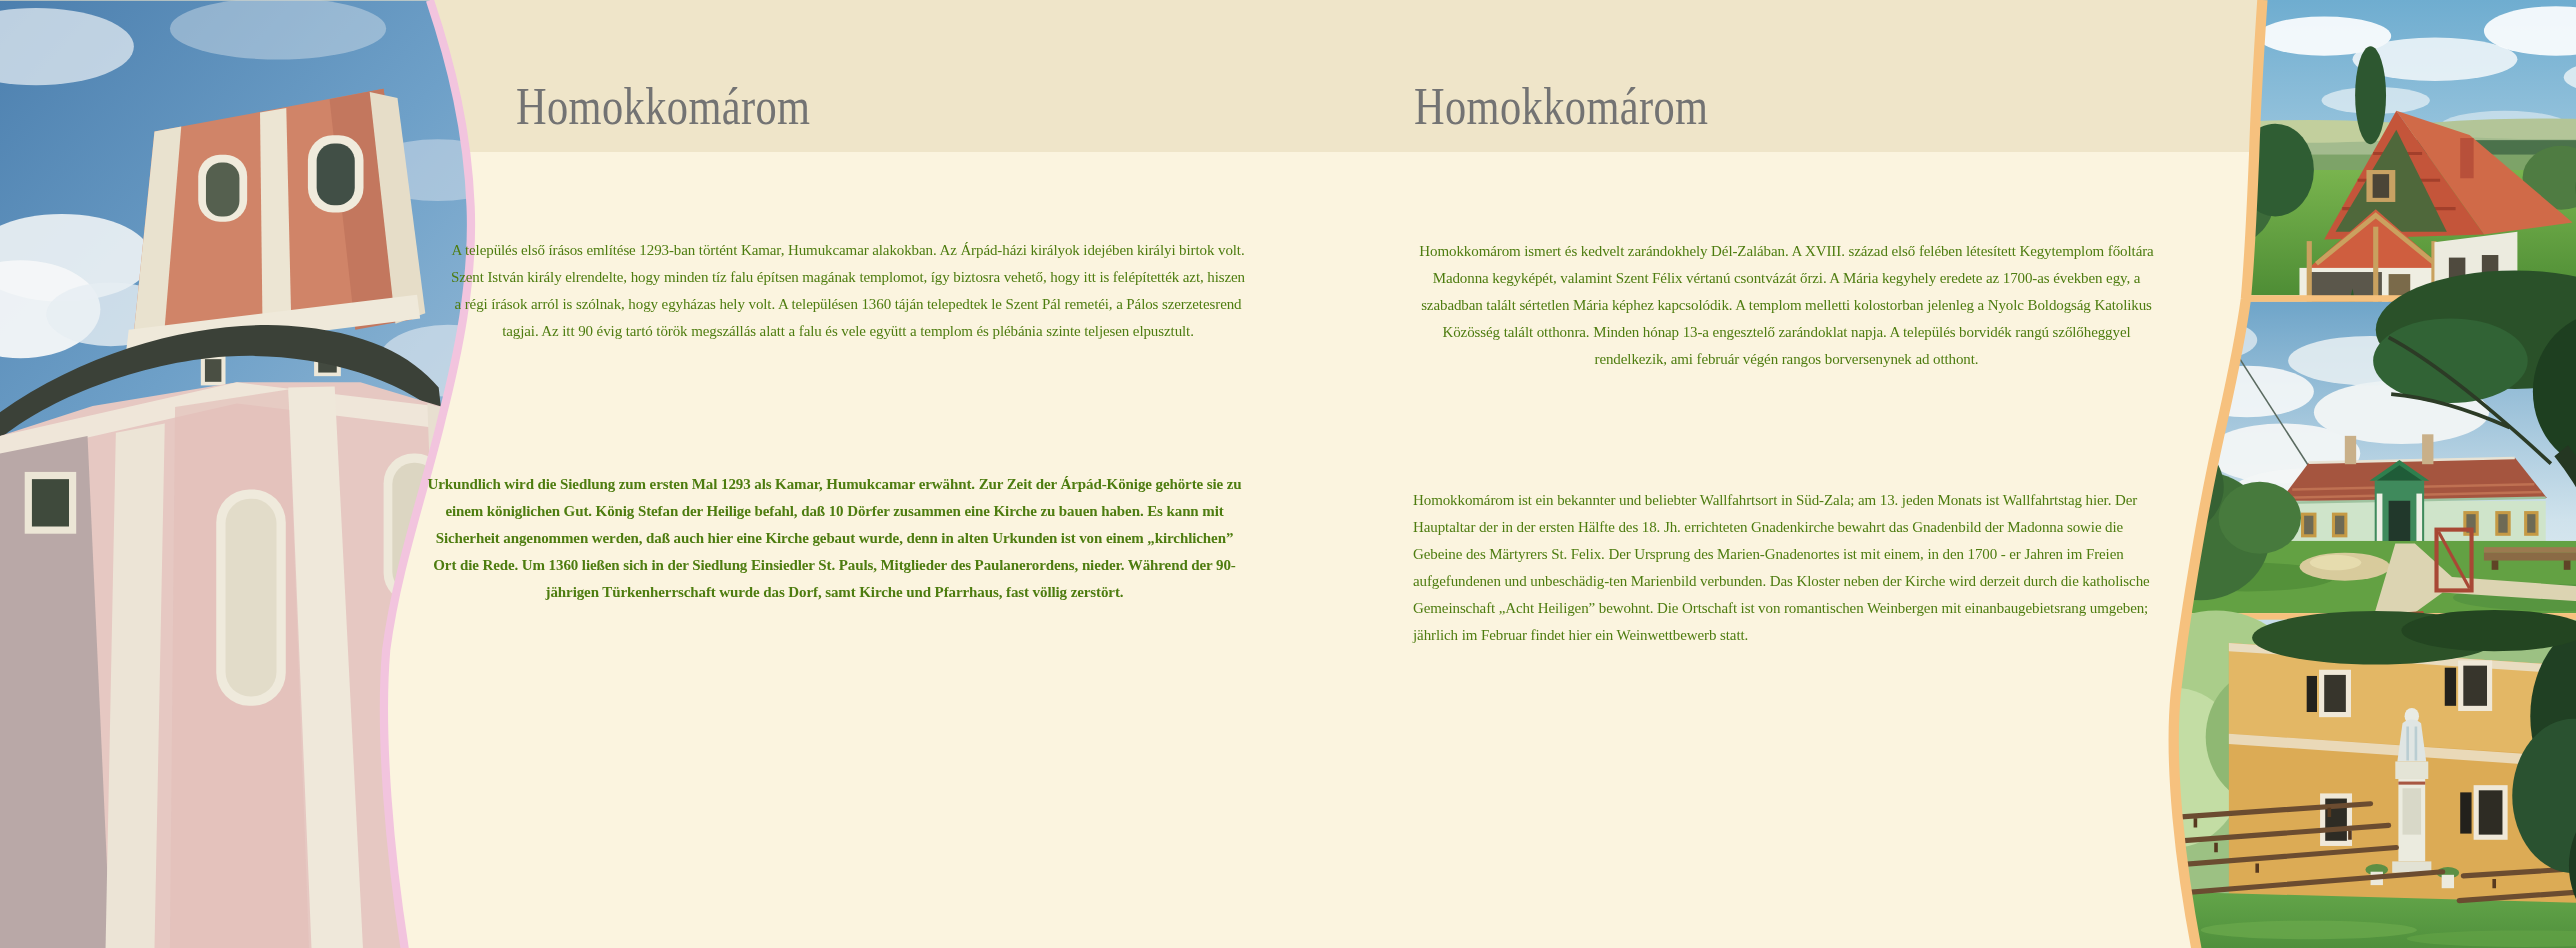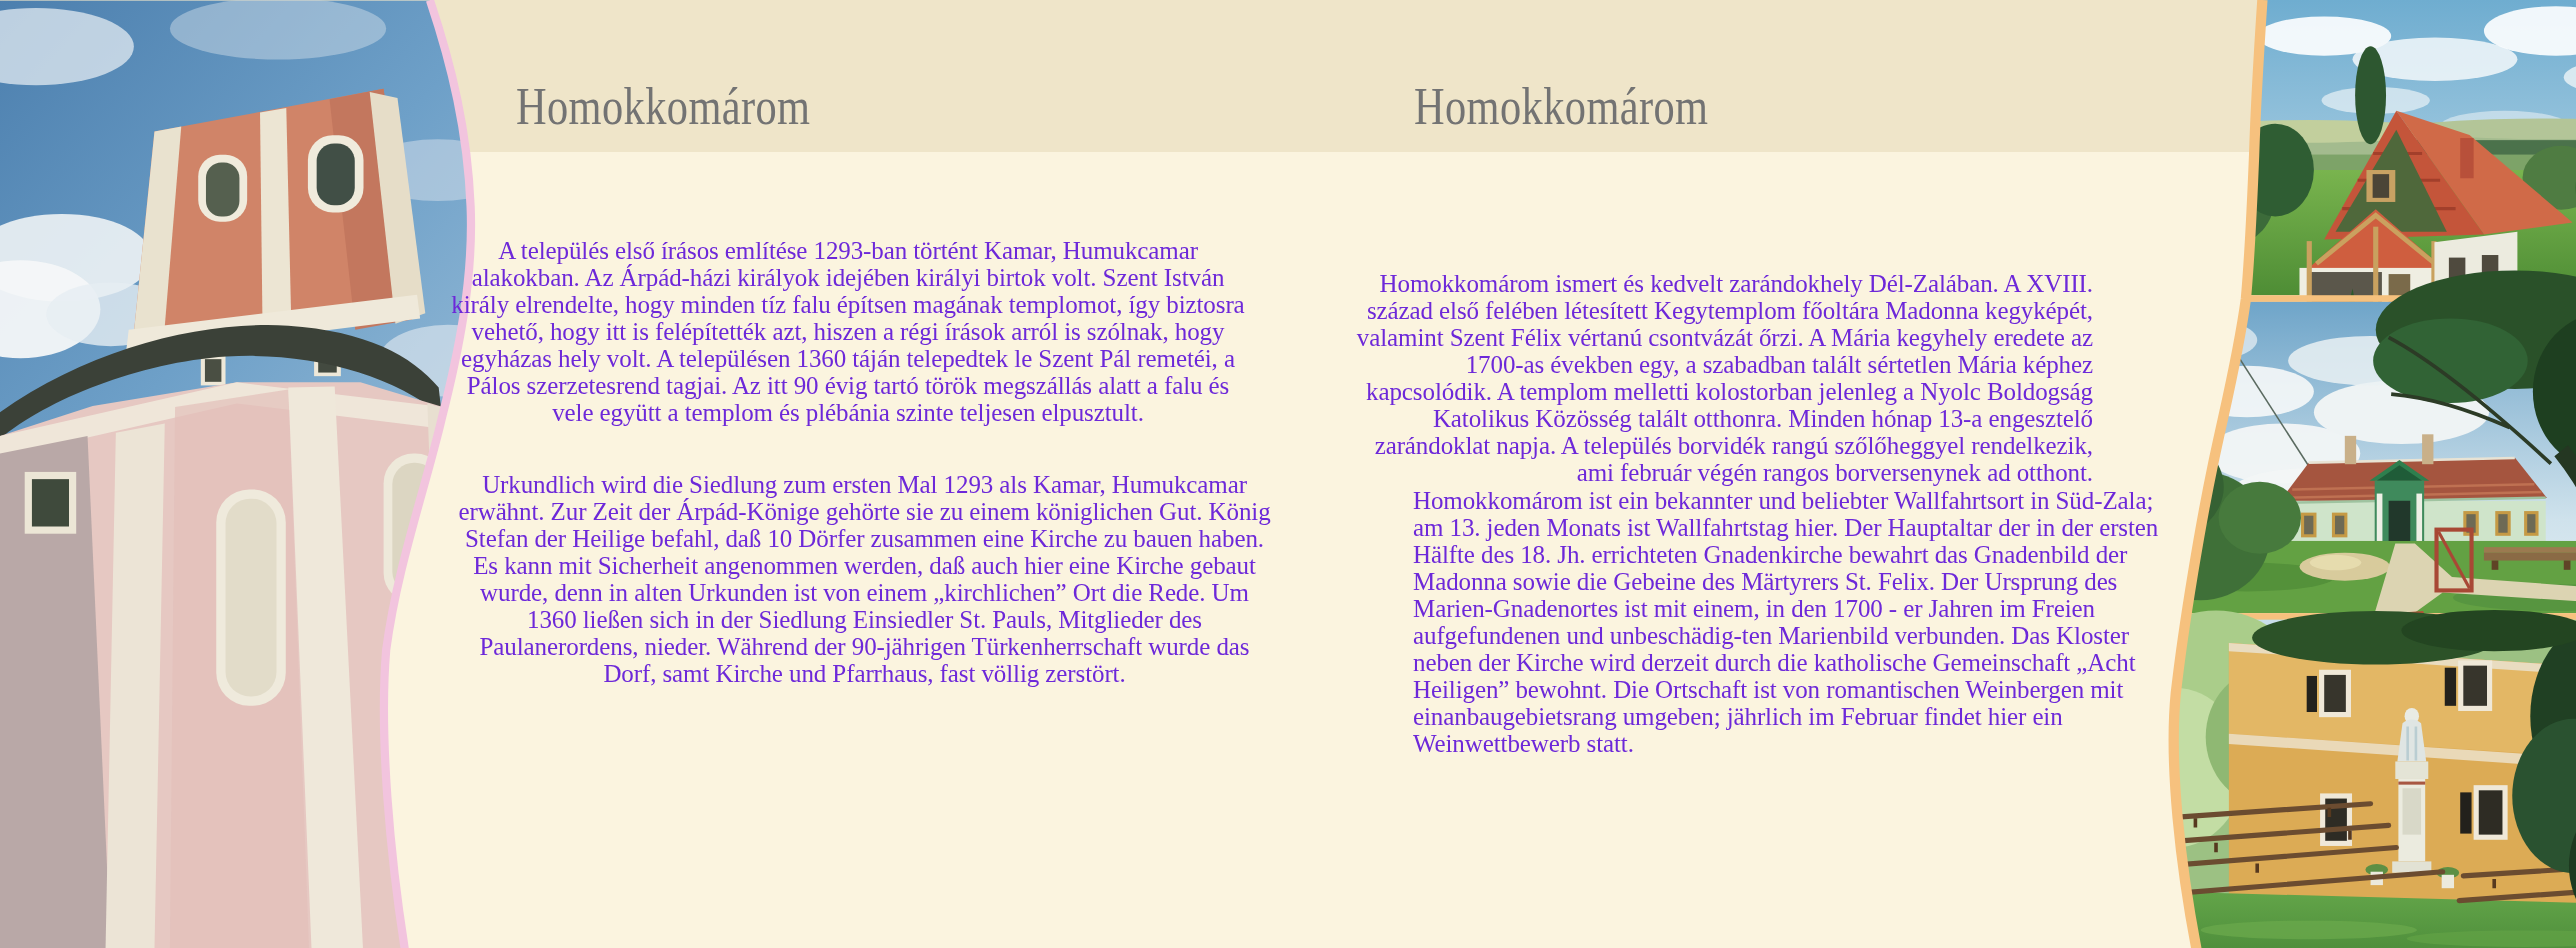--- a/index.html
+++ b/index.html
@@ -9,26 +9,26 @@
     font-family:"Liberation Serif","DejaVu Serif",serif;
   }
   .title-band{position:absolute;left:0;top:0;width:2649px;height:152px;background:#efe5c9;}
   .page-title{
     position:absolute;top:77px;font-size:53px;line-height:1.1;color:#737373;white-space:nowrap;
   }
   .page-title>span{display:inline-block;transform:scaleX(0.8);transform-origin:0 100%;letter-spacing:0.5px;}
   #title-left{left:516px;}
   #title-right{left:1414px;}
   .para{
-    position:absolute;font-size:25px;line-height:27px;color:#6d28d9;letter-spacing:-0.1px;
+    position:absolute;font-size:15px;line-height:27px;color:#4d7c0f;letter-spacing:-0.1px;
   }
   .para.centered{text-align:center;}
   #para-hu-left{left:446px;top:237px;width:804px;}
-  #para-de-left{left:457px;top:471px;width:815px;}
-  #para-hu-right{left:1346px;top:238px;width:747px;text-align:right;margin-top:32px;}
+  #para-de-left{left:427px;top:471px;width:815px;font-weight:bold;}
+  #para-hu-right{left:1413px;top:238px;width:747px;text-align:center;}
   #para-de-right{left:1413px;top:487px;width:750px;text-align:left;}
   .photo-svg{position:absolute;top:0;display:block;}
   #left-photo{left:0;width:484px;height:949px;}
   #right-photos{left:2154px;width:496px;height:949px;}
 </style>
 </head>
 <body>
 
 <div class="title-band"></div>
 

